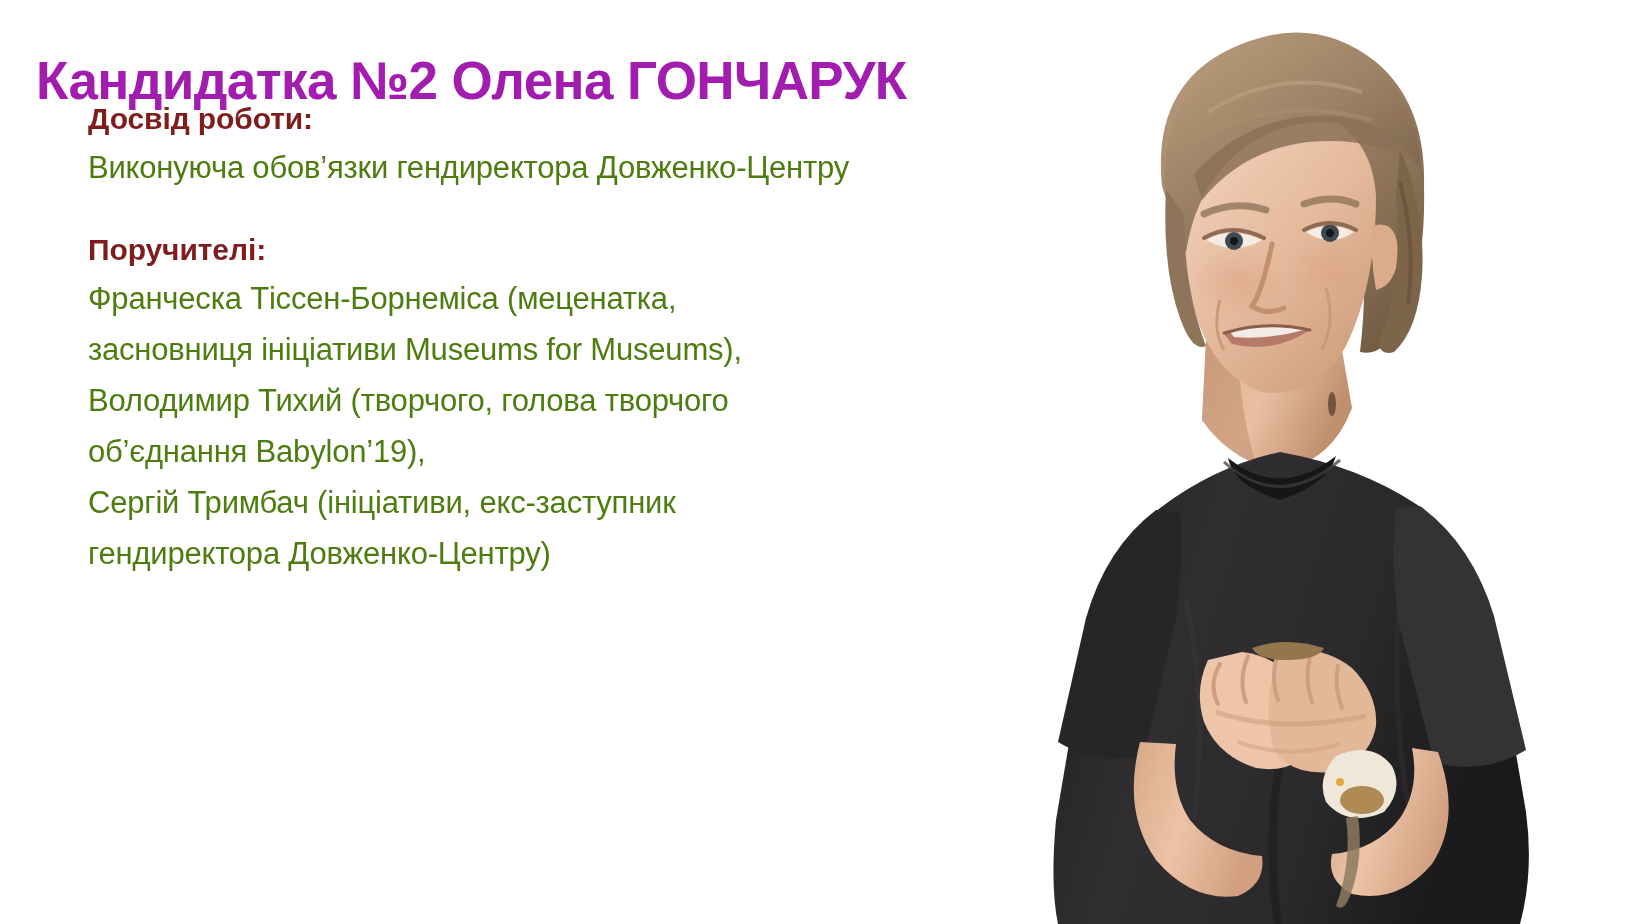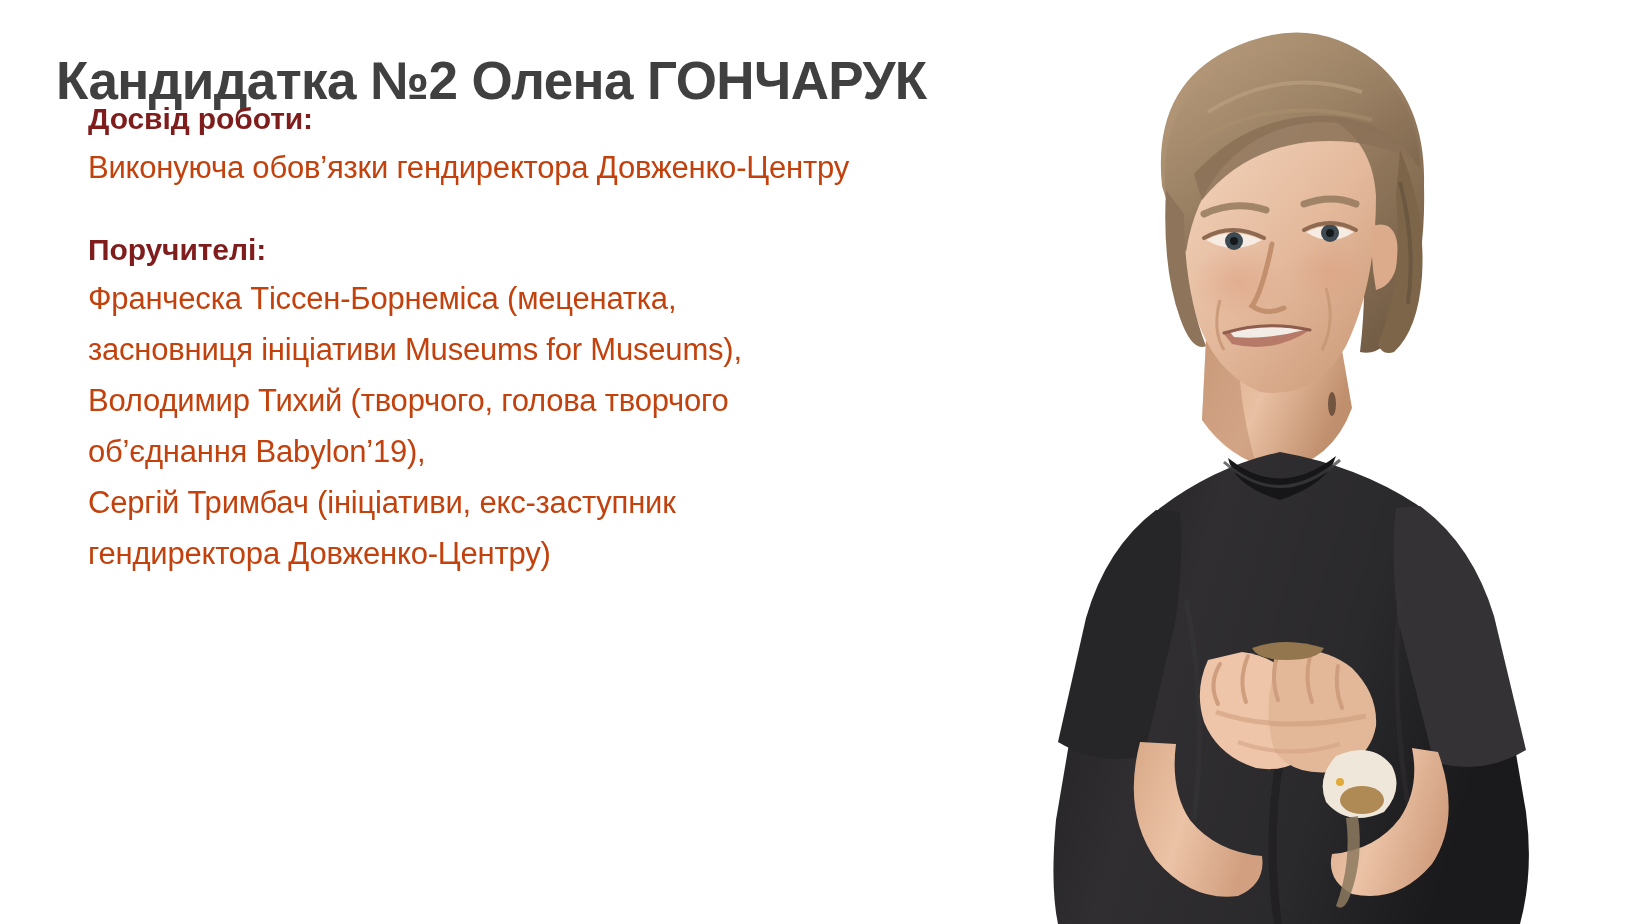--- a/index.html
+++ b/index.html
@@ -31,23 +31,22 @@
   }
 
   .slide-title {
     position: absolute;
     left: 36px;
     top: 14px;
     font-size: 53px;
     line-height: 62px;
     font-weight: 700;
     letter-spacing: -0.6px;
-    color: #404040;
+    color: #a21caf;
     white-space: nowrap;
-    margin-left: 20px;
   }
 
   .body-block {
     position: absolute;
     left: 88px;
     top: 96px;
     width: 1020px;
   }
 
   .section { margin: 0 0 34px 0; }
@@ -60,21 +59,21 @@
     letter-spacing: -0.1px;
     color: #7f1d1d;
     margin: 0;
   }
 
   .section-body {
     font-size: 31px;
     line-height: 51px;
     font-weight: 400;
     letter-spacing: -0.2px;
-    color: #c2410c;
+    color: #4d7c0f;
     margin: 0;
   }
   .section-body .ln { display: block; white-space: nowrap; }
 
   
   .photo {
     position: absolute;
     left: 980px;
     top: 0;
     width: 660px;

